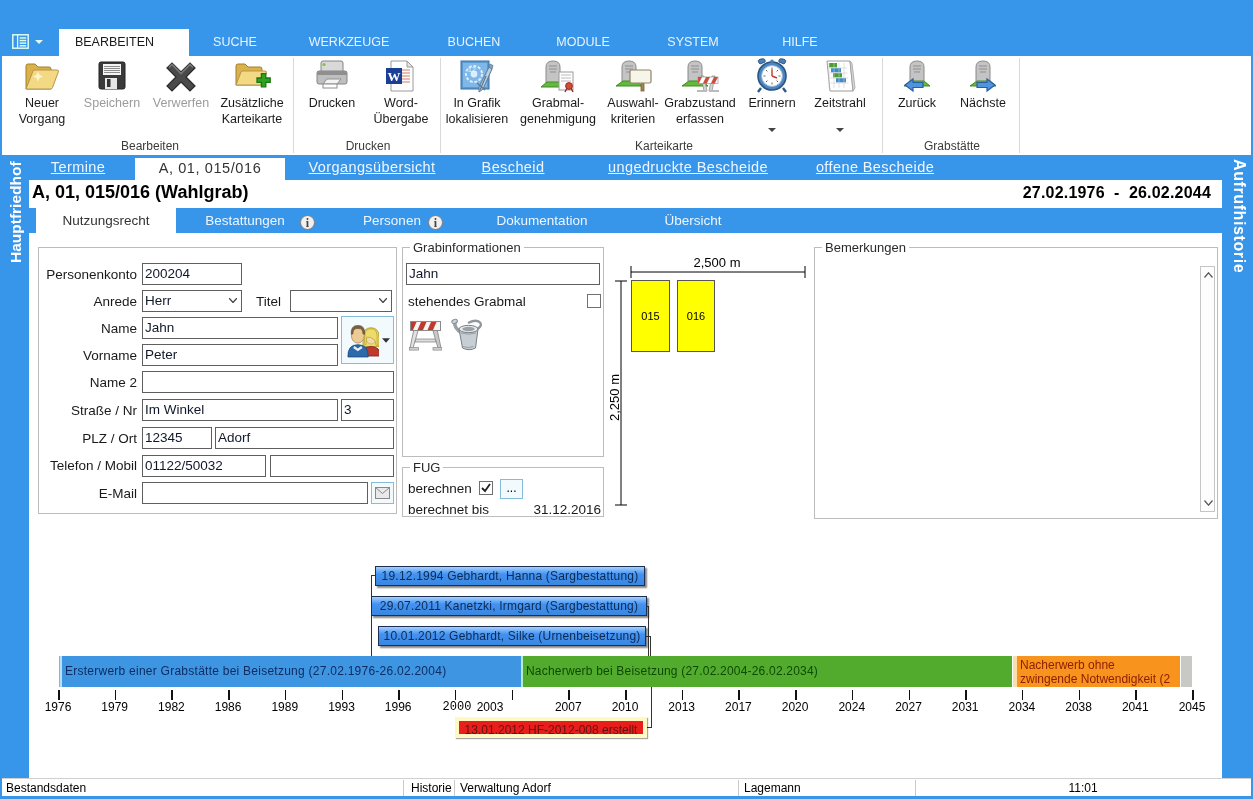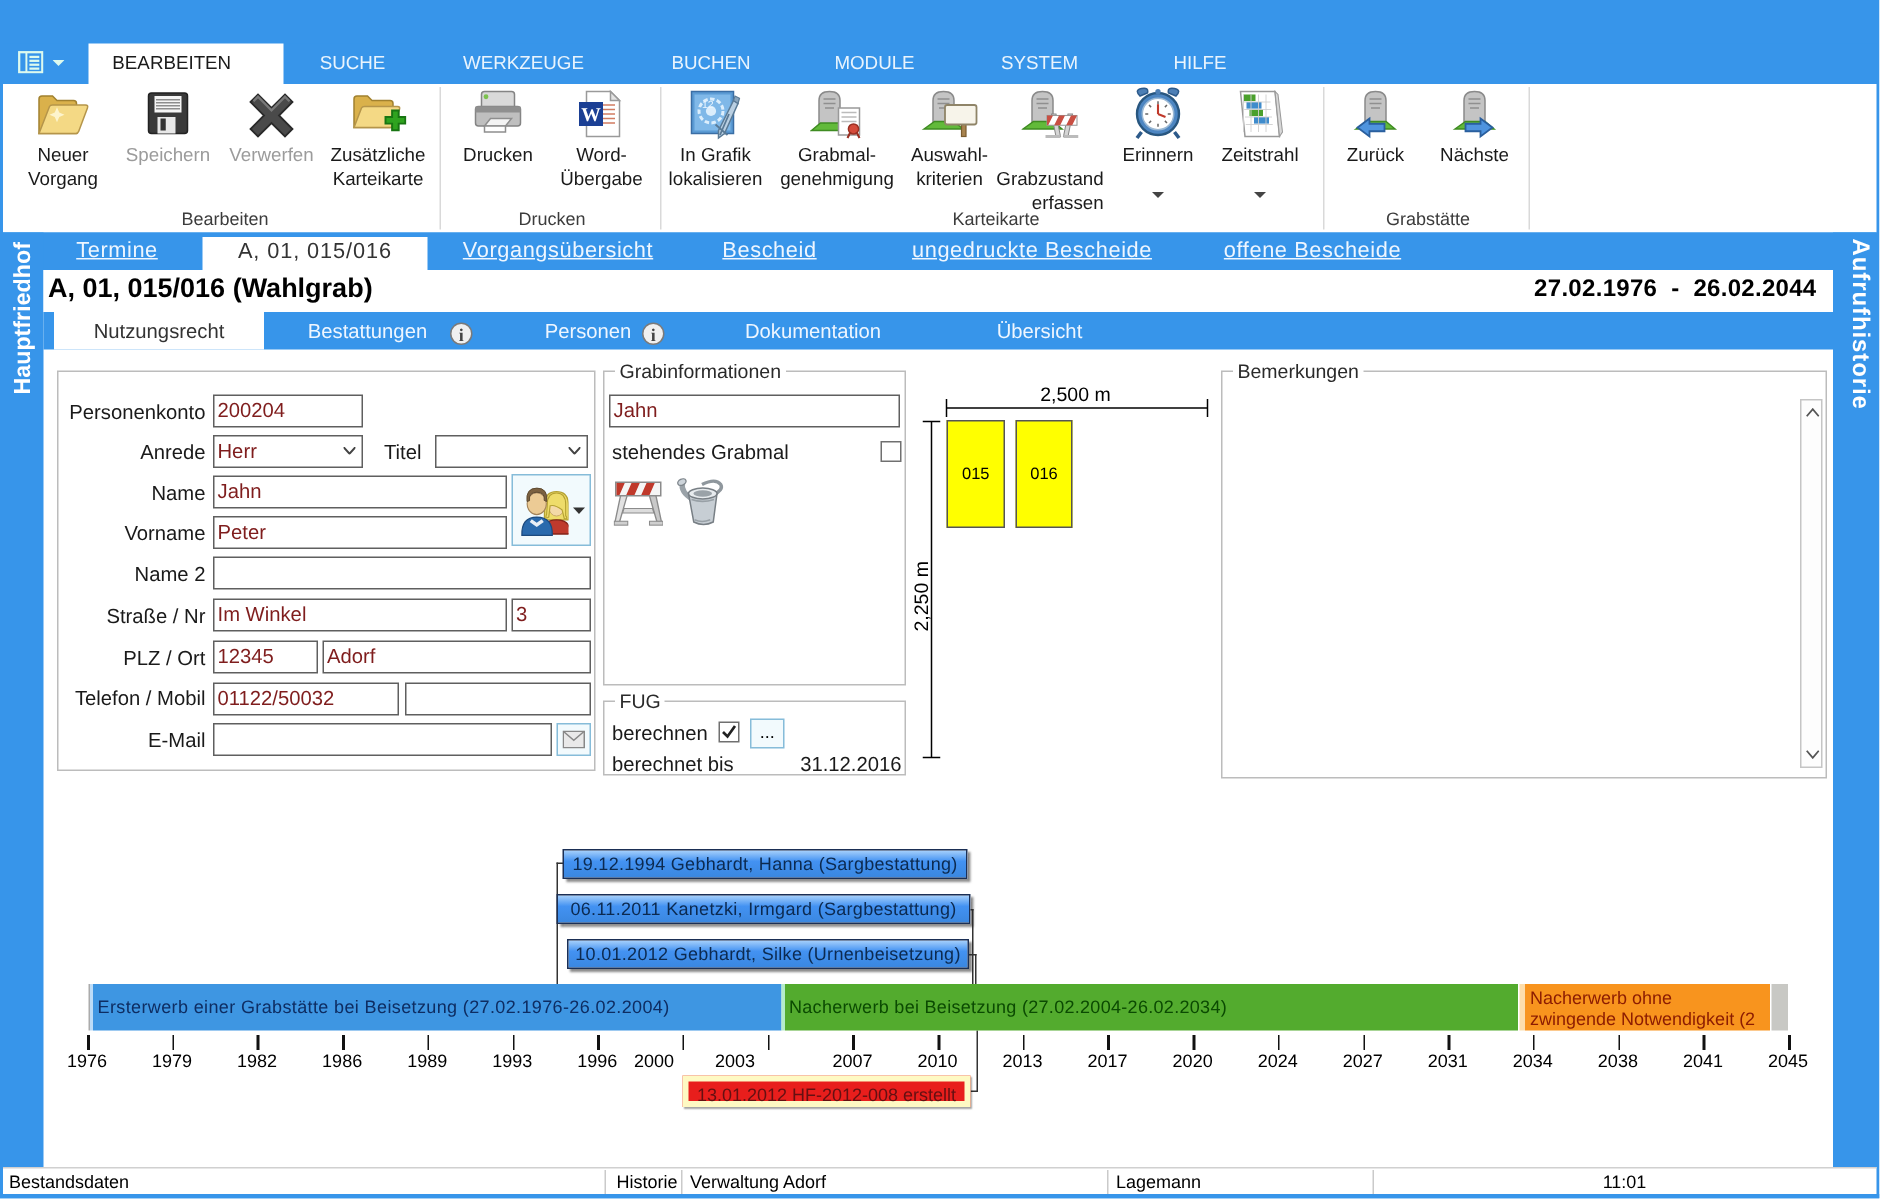--- a/index.html
+++ b/index.html
@@ -31,21 +31,21 @@
   #header-row { position:absolute; left:29px; top:180px; width:1193px; height:28px; background:#fff; }
   #header-title { position:absolute; left:3px; top:2px; font-size:18px; font-weight:bold; color:#000; }
   #header-date { position:absolute; right:11px; top:4px; font-size:16px; letter-spacing:0.2px; font-weight:bold; color:#000; }
   #subtabs { position:absolute; left:29px; top:208px; width:1193px; height:25px; background:#3795ea; }
   .stab { position:absolute; top:0; height:25px; line-height:25px; font-size:13.5px; color:#eef6ff; transform:translateX(-50%); white-space:nowrap; }
   #stab-sel { position:absolute; left:7px; top:0; width:140px; height:25px; background:#fff; color:#333; font-size:13.5px; line-height:25px; text-align:center; }
   .ibadge { position:absolute; width:15px; height:15px; border-radius:50%; background:#f0f0f0; border:1px solid #7a7a7a; color:#444; font-size:12px; font-weight:bold; font-family:"Liberation Serif",serif; text-align:center; line-height:14px; top:7px; }
   .gbox { position:absolute; border:1px solid #bcbcbc; background:#fff; }
   .glegend { position:absolute; top:-8px; left:7px; background:#fff; padding:0 3px; font-size:13px; color:#2a2a2a; }
   .flabel { position:absolute; font-size:13.5px; color:#1a1a1a; text-align:right; white-space:nowrap; }
-  .finput { position:absolute; border:1px solid #5f5f5f; background:#fff; font-size:13.5px; color:#7f1d1d; padding:2px 3px 0 2px; white-space:nowrap; overflow:hidden; }
+  .finput { position:absolute; border:1px solid #5f5f5f; background:#fff; font-size:13.5px; color:#0f172a; padding:2px 3px 0 2px; white-space:nowrap; overflow:hidden; }
   .combo .arr { position:absolute; right:4px; top:7px; width:8px; height:5px; }
   .cb { position:absolute; width:14px; height:14px; border:1px solid #707070; background:#fff; }
   .tl-box { position:absolute; height:20px; letter-spacing:0.2px; border:1px solid #1b2f55; background:linear-gradient(#a6d0fb, #4392f2 40%, #3a87e0); color:#0c2a50; font-size:12px; text-align:center; line-height:18px; box-shadow:2px 2px 1.5px rgba(40,40,40,0.55); }
   .tl-bar { position:absolute; top:656px; height:31px; font-size:12px; }
   .tick { position:absolute; top:690px; width:1.5px; height:10px; background:#111; }
   .ticklbl { position:absolute; top:700px; transform:translateX(-50%); font-size:12px; color:#000; white-space:nowrap; }
   .conn { position:absolute; background:#333; }
   #statusbar { position:absolute; left:2px; top:778px; width:1249px; height:18px; background:#fff; border-top:1px solid #d0d0d0; font-size:12px; color:#000; }
   .ssep { position:absolute; top:1px; width:1px; height:17px; background:#cacaca; }
   #bottomborder { position:absolute; left:0; top:796px; width:1253px; height:3px; background:#3795ea; }
@@ -193,21 +193,21 @@
 
     <div class="rlbl" style="left:40px; top:39px;">Neuer<br>Vorgang</div>
     <div class="rlbl dis" style="left:110px; top:39px;">Speichern</div>
     <div class="rlbl dis" style="left:179px; top:39px;">Verwerfen</div>
     <div class="rlbl" style="left:250px; top:39px;">Zusätzliche<br>Karteikarte</div>
     <div class="rlbl" style="left:330px; top:39px;">Drucken</div>
     <div class="rlbl" style="left:399px; top:39px;">Word-<br>Übergabe</div>
     <div class="rlbl" style="left:475px; top:39px;">In Grafik<br>lokalisieren</div>
     <div class="rlbl" style="left:556px; top:39px;">Grabmal-<br>genehmigung</div>
     <div class="rlbl" style="left:631px; top:39px;">Auswahl-<br>kriterien</div>
-    <div class="rlbl" style="left:698px; top:55px;text-align:right;">Grabzustand<br>erfassen</div>
+    <div class="rlbl" style="left:698px; top:39px;">Grabzustand<br>erfassen</div>
     <div class="rlbl" style="left:770px; top:39px;">Erinnern</div>
     <div class="rlbl" style="left:838px; top:39px;">Zeitstrahl</div>
     <div class="rlbl" style="left:915px; top:39px;">Zurück</div>
     <div class="rlbl" style="left:981px; top:39px;">Nächste</div>
     <div class="rcaret" style="left:770px; top:72px;"></div>
     <div class="rcaret" style="left:838px; top:72px;"></div>
   </div>
   <div id="doctabs">
     <div class="dtab" style="left:76px;">Termine</div>
     <div id="dtab-sel">A, 01, 015/016</div>
@@ -349,21 +349,21 @@
 
   <div class="conn" style="left:371px; top:575px; width:5px; height:1px;"></div>
   <div class="conn" style="left:371px; top:575px; width:1px; height:81px;"></div>
   <div class="conn" style="left:647px; top:606px; width:2px; height:1px;"></div>
   <div class="conn" style="left:648px; top:606px; width:1px; height:50px;"></div>
   <div class="conn" style="left:646px; top:636px; width:5px; height:1px;"></div>
   <div class="conn" style="left:650px; top:636px; width:1px; height:20px;"></div>
   <div class="conn" style="left:647px; top:727px; width:5px; height:1px;"></div>
   <div class="conn" style="left:651px; top:687px; width:1px; height:41px;"></div>
   <div class="tl-box" style="left:375px; top:566px; width:270px;">19.12.1994 Gebhardt, Hanna (Sargbestattung)</div>
-  <div class="tl-box" style="left:371px; top:596px; width:276px;">06.11.2011 Kanetzki, Irmgard (Sargbestattung)</div>
+  <div class="tl-box" style="left:371px; top:596px; width:276px;">29.07.2011 Kanetzki, Irmgard (Sargbestattung)</div>
   <div class="tl-box" style="left:378px; top:626px; width:268px;">10.01.2012 Gebhardt, Silke (Urnenbeisetzung)</div>
   <div class="tl-bar" style="left:59px; width:462px; background:linear-gradient(90deg,#ababab 0 1px,#bcdcf8 1px 3px,#3e96e2 3px); color:#0e2d62; line-height:31px; padding-left:6px; letter-spacing:0.25px;">Ersterwerb einer Grabstätte bei Beisetzung (27.02.1976-26.02.2004)</div>
   <div class="tl-bar" style="left:521px; width:491px; background:linear-gradient(90deg,#b5ecca 0 2px,#53ab2e 2px); color:#0b4a02; line-height:31px; padding-left:5px; letter-spacing:0.2px;">Nacherwerb bei Beisetzung (27.02.2004-26.02.2034)</div>
   <div class="tl-bar" style="left:1013px; width:167px; background:linear-gradient(90deg,#fdddaa 0 4px,#f8941e 4px); color:#8c1c02; line-height:14px; padding:2px 0 0 7px;">Nacherwerb ohne<br>zwingende Notwendigkeit (2</div>
   <div class="tl-bar" style="left:1181px; width:11px; background:#c8c8c4;"></div>
   <div class="tl-red" style="position:absolute; left:455px; top:717px; width:192px; height:21px; background:#e81e1c; border:4px solid #fef9c3; color:#641012; font-size:12px; text-align:center; line-height:19px; box-shadow:1px 1px 1px rgba(0,0,0,0.35);">13.01.2012 HF-2012-008 erstellt</div>
 
   <div class="tick" style="left:58.0px;"></div>
   <div class="ticklbl" style="left:58.0px;">1976</div>
   <div class="tick" style="left:114.7px;"></div>
@@ -372,21 +372,21 @@
   <div class="ticklbl" style="left:171.4px;">1982</div>
   <div class="tick" style="left:228.1px;"></div>
   <div class="ticklbl" style="left:228.1px;">1986</div>
   <div class="tick" style="left:284.8px;"></div>
   <div class="ticklbl" style="left:284.8px;">1989</div>
   <div class="tick" style="left:341.5px;"></div>
   <div class="ticklbl" style="left:341.5px;">1993</div>
   <div class="tick" style="left:398.2px;"></div>
   <div class="ticklbl" style="left:398.2px;">1996</div>
   <div class="tick" style="left:454.9px;"></div>
-  <div class="ticklbl" style="left:436px;">2000</div>
+  <div class="ticklbl" style="left:457px;font-family:Liberation Mono, monospace;">2000</div>
   <div class="tick" style="left:511.6px;"></div>
   <div class="ticklbl" style="left:490px;">2003</div>
   <div class="tick" style="left:568.3px;"></div>
   <div class="ticklbl" style="left:568.3px;">2007</div>
   <div class="tick" style="left:625.0px;"></div>
   <div class="ticklbl" style="left:625.0px;">2010</div>
   <div class="tick" style="left:681.7px;"></div>
   <div class="ticklbl" style="left:681.7px;">2013</div>
   <div class="tick" style="left:738.4px;"></div>
   <div class="ticklbl" style="left:738.4px;">2017</div>

